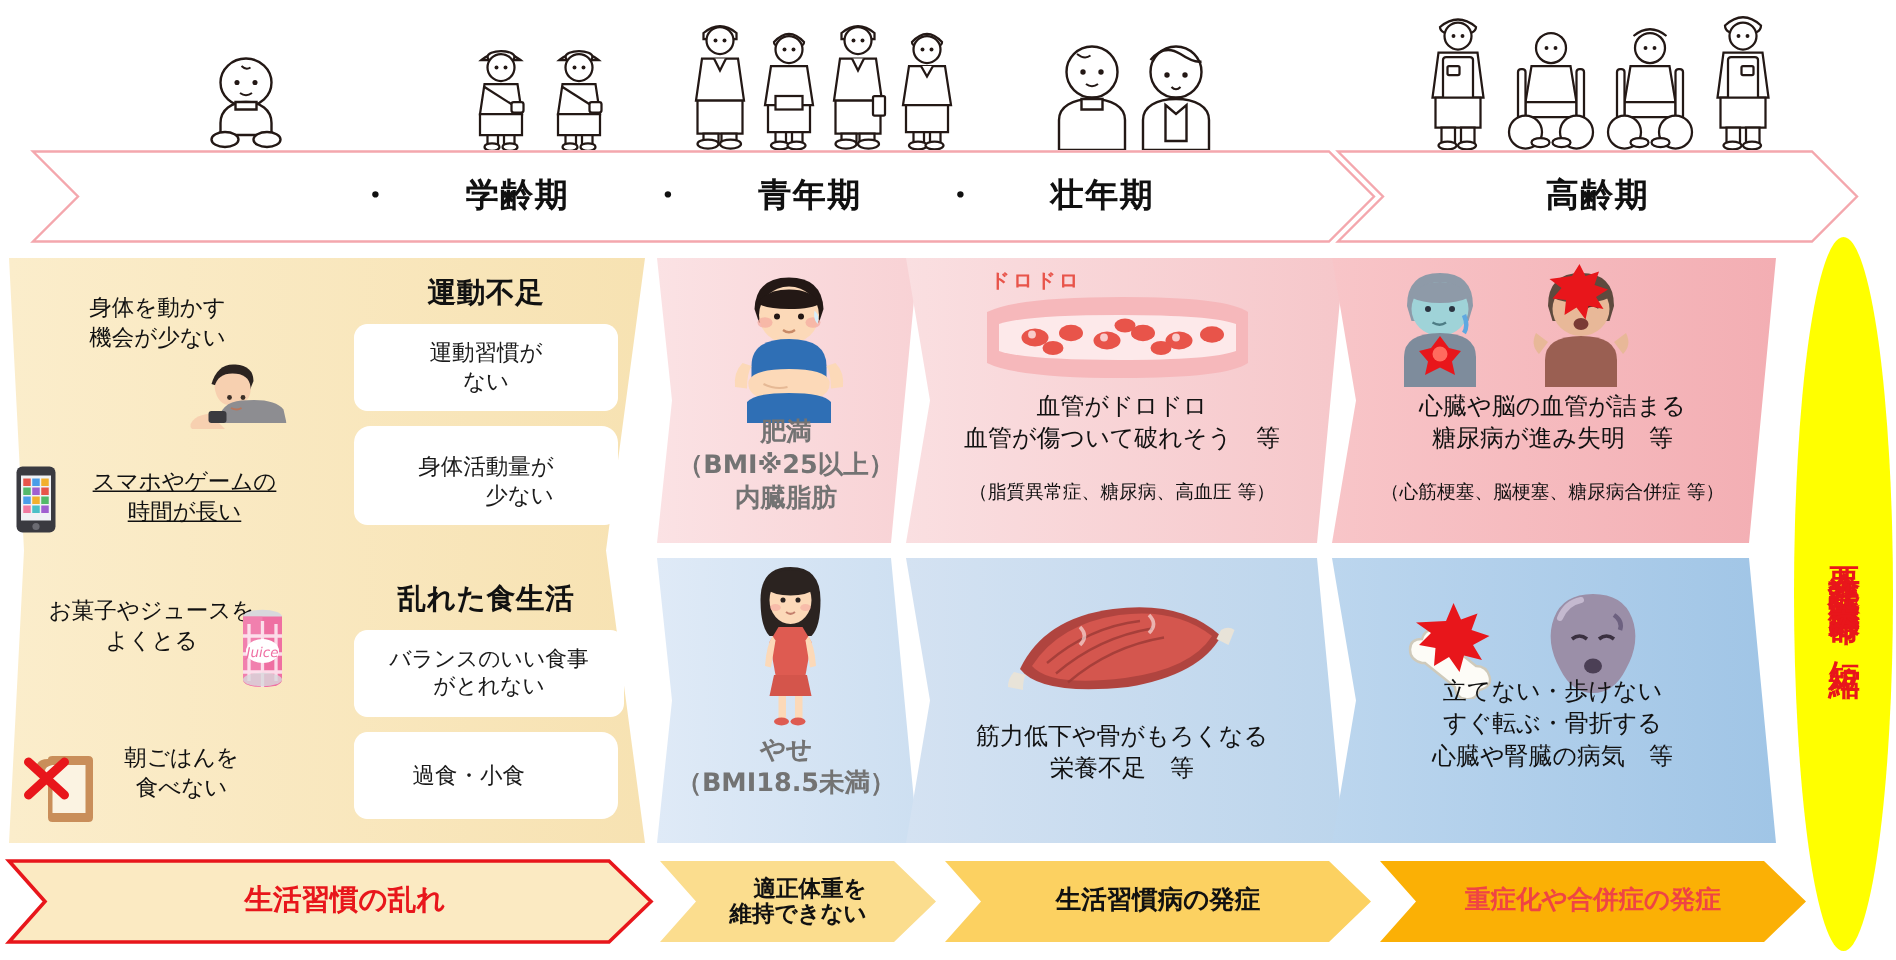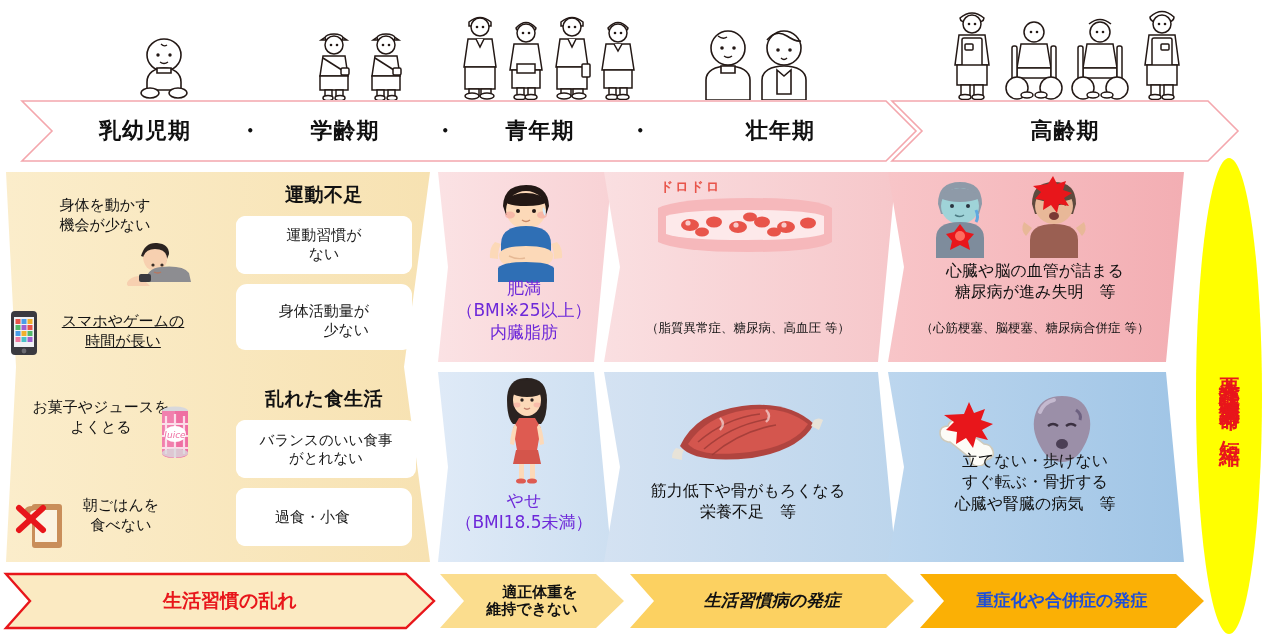--- a/index.html
+++ b/index.html
@@ -36,21 +36,21 @@
   .celltext{position:absolute;text-align:center;color:#111;}
 
   .col-head{font-size:19px;font-weight:bold;letter-spacing:0.5px;}
   .wbox{
     position:absolute;background:#fff;border-radius:9px;
     display:flex;align-items:center;justify-content:center;
     text-align:center;font-size:15px;color:#1a1a1a;line-height:1.25;
     box-shadow:0 0 0 0 rgba(0,0,0,0);
   }
   .lead{font-size:15px;line-height:1.3;color:#111;}
-  .bigmid{font-size:17px;font-weight:normal;line-height:1.28;color:#6d28d9;}
+  .bigmid{font-size:17px;font-weight:bold;line-height:1.28;color:#737373;}
   .desc{font-size:16px;line-height:1.34;color:#111;}
   .sub{font-size:12.5px;line-height:1.3;color:#111;}
 
   
   .footrow{position:absolute;left:0;top:572px;width:1264px;height:58px;}
   .footrow svg{position:absolute;left:0;top:0;}
   .footlbl{
     position:absolute;top:0;height:58px;
     display:flex;align-items:center;justify-content:center;
     text-align:right;font-weight:bold;white-space:pre-line;line-height:1.15;
@@ -303,27 +303,26 @@
           </g>
       </svg>
     </div>
   </div>
 
   <div class="banner">
     <svg width="1264" height="62" viewBox="0 0 1264 62">
       <path d="M22 1 L886 1 L916 31 L886 61 L22 61 L52 31 Z" fill="#ffffff" stroke="#f4a7ad" stroke-width="1.6"></path>
       <path d="M892 1 L1208 1 L1238 31 L1208 61 L892 61 L922 31 Z" fill="#ffffff" stroke="#f4a7ad" stroke-width="1.6"></path>
     </svg>
-    <div class="lbl" style="left:60px;width:170px;">乳幼児期</div>
     <div class="dot" style="left:230px;width:40px;">・</div>
     <div class="lbl" style="left:265px;width:160px;">学齢期</div>
     <div class="dot" style="left:425px;width:40px;">・</div>
     <div class="lbl" style="left:460px;width:160px;">青年期</div>
     <div class="dot" style="left:620px;width:40px;">・</div>
-    <div class="lbl" style="left:655px;width:160px;text-align:right;">壮年期</div>
+    <div class="lbl" style="left:655px;width:160px;">壮年期</div>
     <div class="lbl" style="left:940px;width:250px;">高齢期</div>
   </div>
 
   <div class="body-area">
     <svg width="1264" height="398" viewBox="0 0 1264 398">
       <defs>
         <linearGradient id="gCream" x1="0" y1="0" x2="1" y2="0">
           <stop offset="0" stop-color="#fbedcb"></stop>
             <stop offset="1" stop-color="#f7e2b2"></stop>
         </linearGradient>
@@ -501,20 +500,22 @@
         <ellipse cx="50" cy="38" rx="7" ry="4.6"></ellipse>
           <ellipse cx="98" cy="23" rx="7" ry="4.6"></ellipse>
         <ellipse cx="122" cy="38" rx="7" ry="4.6"></ellipse>
       </g>
       <g fill="#fbd9da" opacity=".9">
         <circle cx="36" cy="29" r="2.6"></circle>
           <circle cx="84" cy="31" r="2.6"></circle>
           <circle cx="132" cy="31" r="2.6"></circle>
       </g>
     </svg>
+    <div class="celltext desc" style="left:608px;top:92px;width:280px;white-space:pre-line;">血管がドロドロ
+血管が傷ついて破れそう　等</div>
     <div class="celltext sub" style="left:608px;top:152px;width:280px;">（脂質異常症、糖尿病、高血圧 等）</div>
 
     <svg class="icon-img" style="left:668px;top:226px;" width="160" height="80" viewBox="0 0 160 80">
       <path d="M12 52q16-34 62-40q46-6 72 18q-14 26-62 34Q26 70 12 52z" fill="#b0443f"></path>
       <path d="M20 50q18-28 58-34q38-5 62 14q-14 22-58 28Q32 64 20 50z" fill="#d4564e"></path>
       <g stroke="#9c3a36" stroke-width="1.6" fill="none" opacity=".8">
         <path d="M30 48q28-24 62-28"></path>
           <path d="M36 55q28-24 64-30"></path>
           <path d="M44 61q28-24 64-30"></path>
       </g>
@@ -584,20 +585,20 @@
   <div class="footrow">
     <svg width="1264" height="58" viewBox="0 0 1264 58">
       <path d="M6 2 L406 2 L434 29 L406 56 L6 56 L30 29 Z" fill="#fbeac2" stroke="#e8161b" stroke-width="2.4"></path>
       <path d="M440 2 L596 2 L624 29 L596 56 L440 56 L464 29 Z" fill="#fbdd8e"></path>
       <path d="M630 2 L886 2 L914 29 L886 56 L630 56 L654 29 Z" fill="#fcd161"></path>
       <path d="M920 2 L1176 2 L1204 29 L1176 56 L920 56 L944 29 Z" fill="#fbb005"></path>
     </svg>
     <div class="footlbl" style="left:30px;width:400px;font-size:19px;color:#e8161b;">生活習慣の乱れ</div>
     <div class="footlbl" style="left:462px;width:140px;font-size:15px;color:#111;">適正体重を
 維持できない</div>
-    <div class="footlbl" style="left:652px;width:240px;font-size:17px;color:#111;font-style:italic;">生活習慣病の発症</div>
-    <div class="footlbl" style="left:942px;width:240px;font-size:17px;color:#1d4ed8;">重症化や合併症の発症</div>
+    <div class="footlbl" style="left:652px;width:240px;font-size:17px;color:#111;">生活習慣病の発症</div>
+    <div class="footlbl" style="left:942px;width:240px;font-size:17px;color:#ef4444;">重症化や合併症の発症</div>
   </div>
 
   <div class="ellipse"></div>
   <div class="ellipse-txt">要介護状態・健康寿命の短縮</div>
 
 </div>
 
 </body></html>

